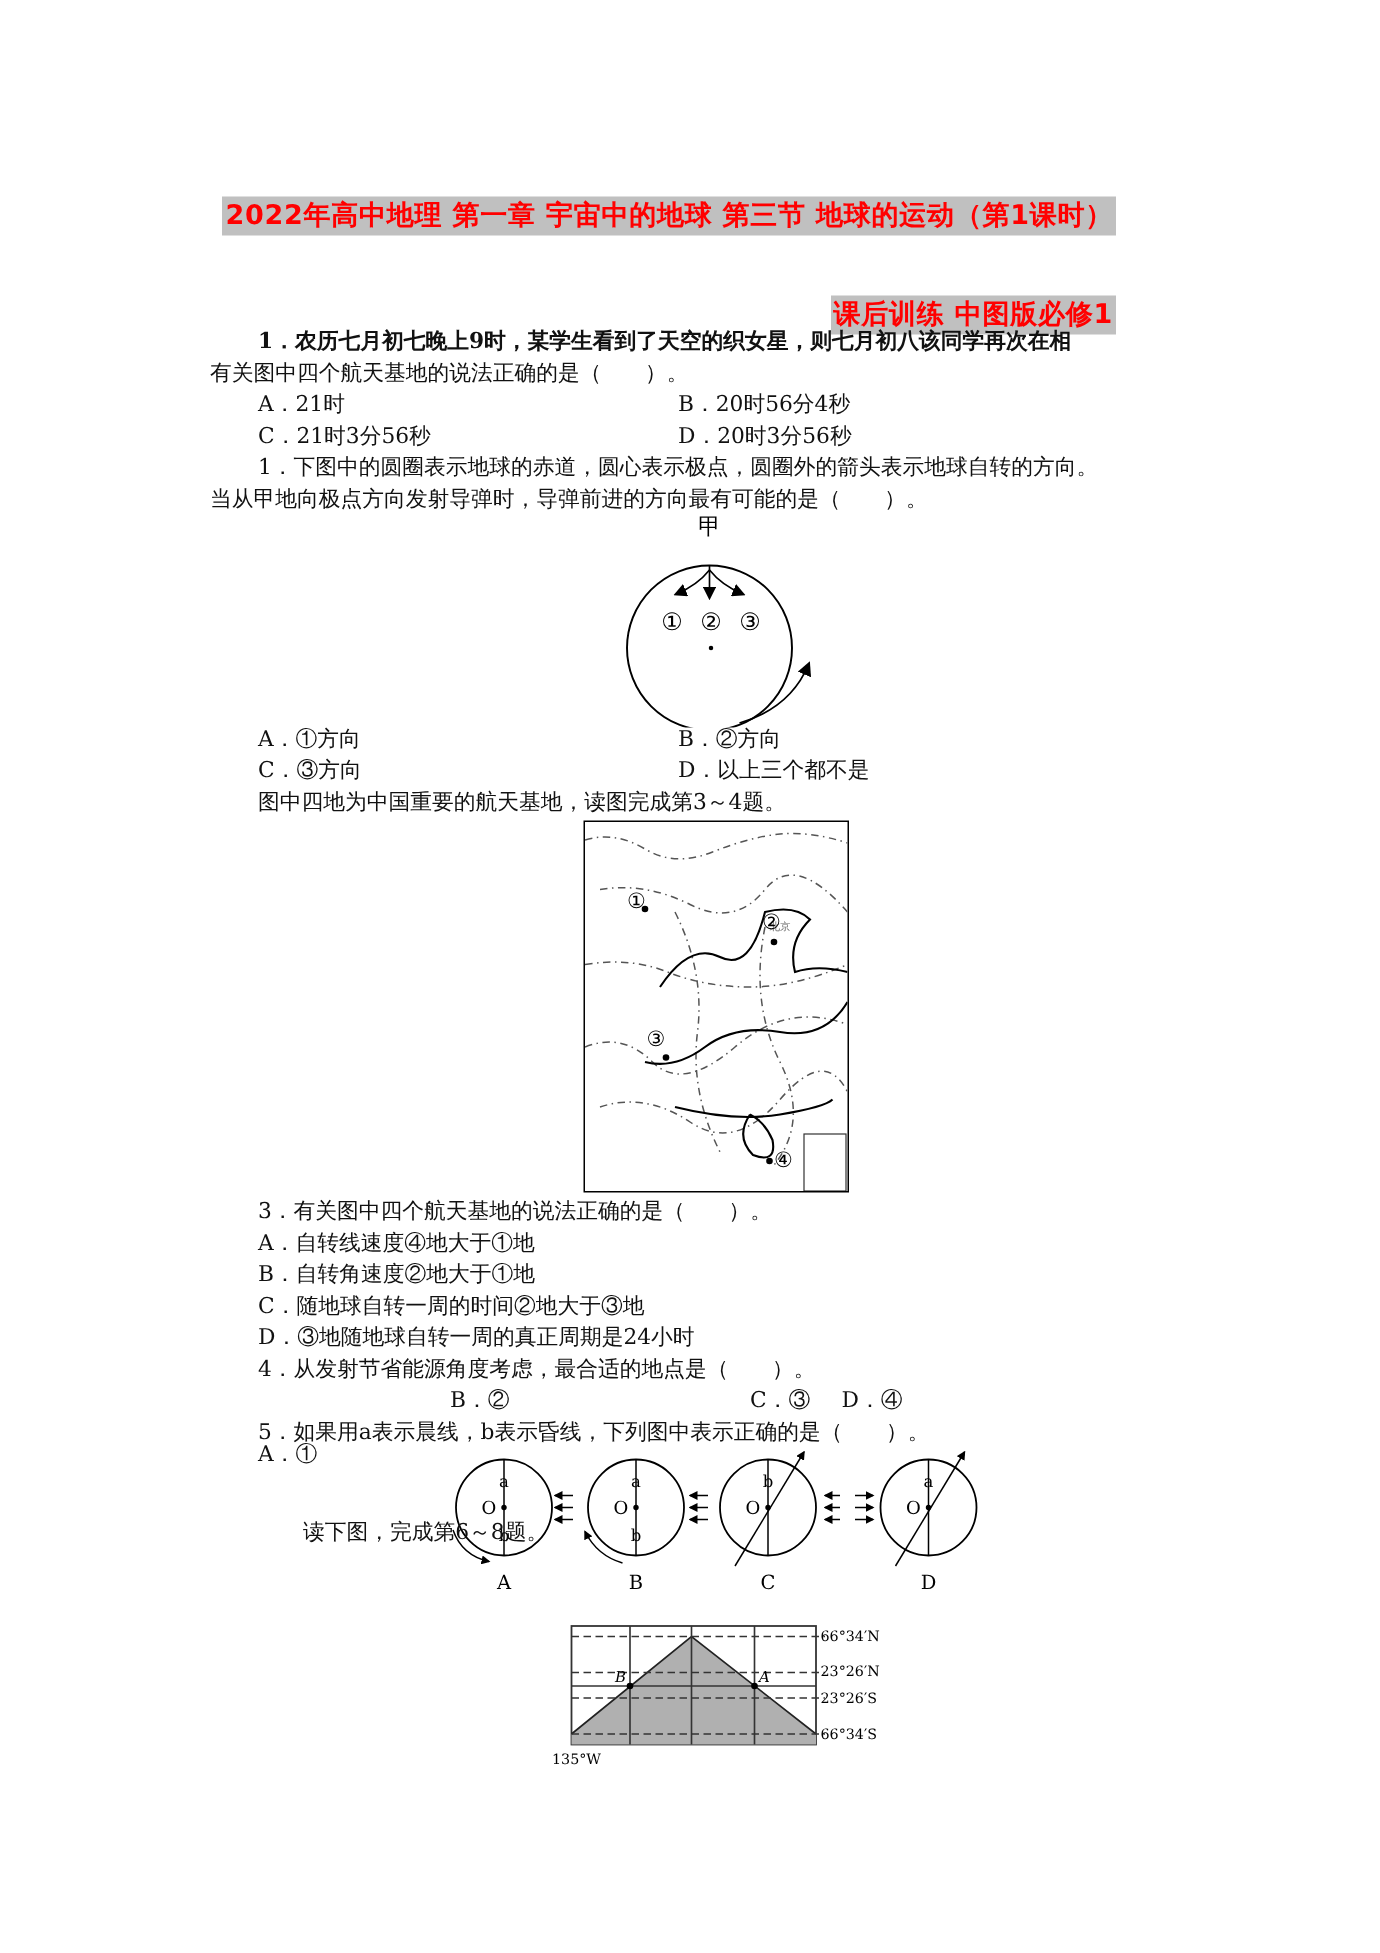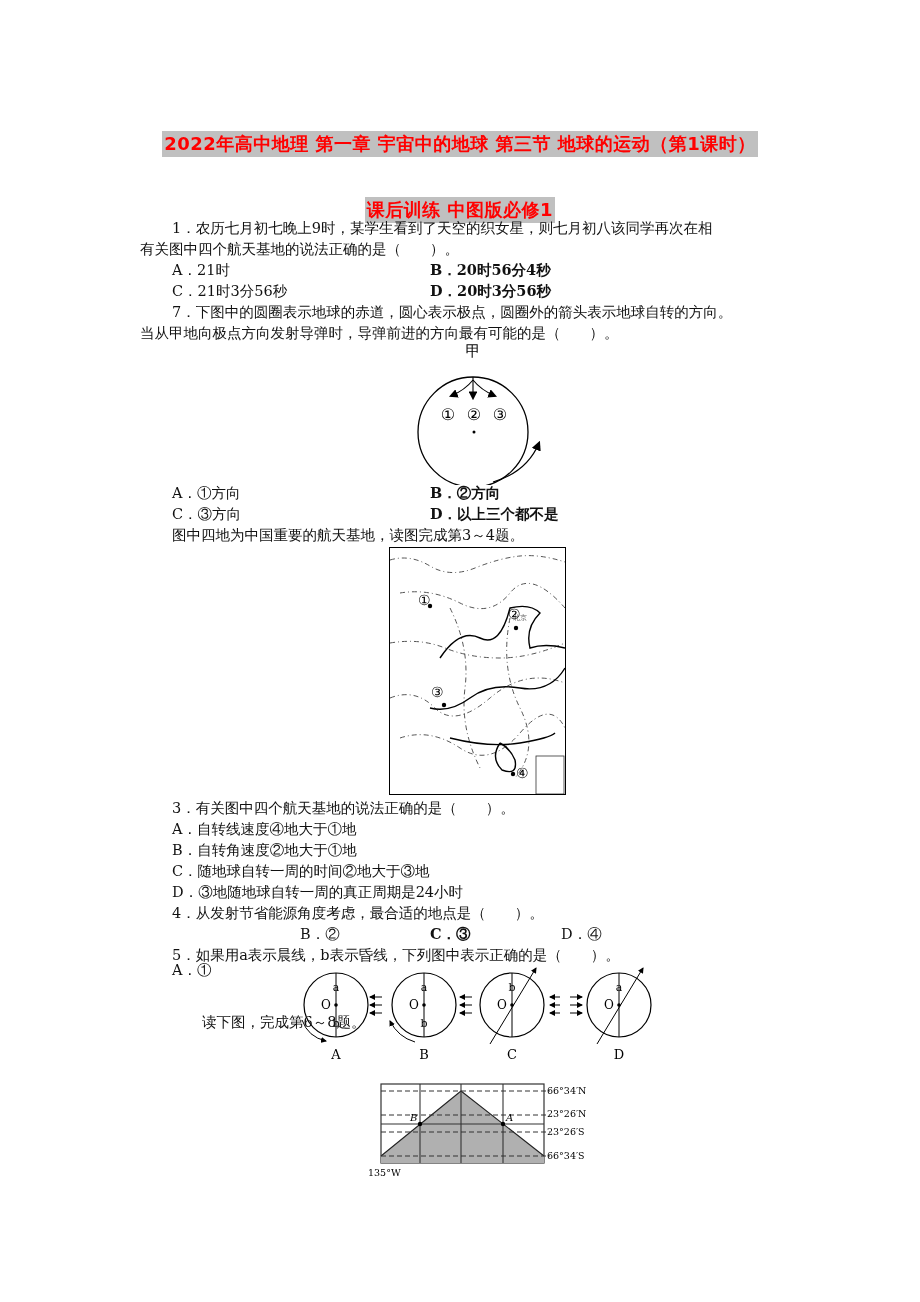--- a/index.html
+++ b/index.html
@@ -1,46 +1,46 @@
 <!DOCTYPE html>
 <html><head>
 <meta charset="utf-8">
 <style>
   html, body { margin:0; padding:0; background:#ffffff; }
   body { width:920px; height:1302px; position:relative; overflow:hidden;
          font-family:"DejaVu Serif","Liberation Serif",serif; color:#111; }
-  .title-line { position:absolute; left:0; width:920px; text-align:center; }
+  .title-line { position:absolute; left:0; width:744px; text-align:right; }
   .title-text { display:inline-block; background:#c0c0c0; color:#ff0000;
                 font-family:"DejaVu Sans","Liberation Sans",sans-serif; font-weight:bold;
                 font-size:18px; line-height:26px; padding:0 2px; letter-spacing:0.5px; }
   .line { position:absolute; font-size:14.5px; line-height:20px; white-space:nowrap; }
   .indent { left:172px; }
   .flush { left:140px; }
-  .col2 { left:430px;font-weight:bold; }
+  .col2 { left:452px; }
   .fig { position:absolute; }
   svg text { font-family:"DejaVu Serif","Liberation Serif",serif; }
 </style>
 </head>
 <body>
 
 <div class="title-line" style="top:131px;">
   <span class="title-text">2022年高中地理 第一章 宇宙中的地球 第三节 地球的运动（第1课时）</span>
 </div>
 <div class="title-line" style="top:175px;margin-top:22px;">
   <span class="title-text">课后训练 中图版必修1</span>
 </div>
 
-<div class="line indent" style="top:218px;">1．农历七月初七晚上9时，某学生看到了天空的织女星，则七月初八该同学再次在相</div>
+<div class="line indent" style="top:218px;font-weight:bold;">1．农历七月初七晚上9时，某学生看到了天空的织女星，则七月初八该同学再次在相</div>
 <div class="line flush" style="top:239px;">有关图中四个航天基地的说法正确的是（　　）。</div>
 <div class="line indent" style="top:260px;">A．21时</div>
 <div class="line col2" style="top:260px;">B．20时56分4秒</div>
 <div class="line indent" style="top:281px;">C．21时3分56秒</div>
 <div class="line col2" style="top:281px;">D．20时3分56秒</div>
 
-<div class="line indent" style="top:302px;">7．下图中的圆圈表示地球的赤道，圆心表示极点，圆圈外的箭头表示地球自转的方向。</div>
+<div class="line indent" style="top:302px;">1．下图中的圆圈表示地球的赤道，圆心表示极点，圆圈外的箭头表示地球自转的方向。</div>
 <div class="line flush" style="top:323px;">当从甲地向极点方向发射导弹时，导弹前进的方向最有可能的是（　　）。</div>
 
 <div class="fig" style="left:405px; top:340px; width:140px; height:145px;">
   <svg width="140" height="145" viewBox="0 0 140 145">
     <defs>
       <marker id="ah" markerWidth="8" markerHeight="8" refX="6" refY="4" orient="auto">
         <path d="M0,0 L8,4 L0,8 z" fill="#000"></path>
       </marker>
     </defs>
     <text x="68" y="16" font-size="15" text-anchor="middle">甲</text>
@@ -94,21 +94,21 @@
 
 <div class="line indent" style="top:798px;">3．有关图中四个航天基地的说法正确的是（　　）。</div>
 <div class="line indent" style="top:819px;">A．自转线速度④地大于①地</div>
 <div class="line indent" style="top:840px;">B．自转角速度②地大于①地</div>
 <div class="line indent" style="top:861px;">C．随地球自转一周的时间②地大于③地</div>
 <div class="line indent" style="top:882px;">D．③地随地球自转一周的真正周期是24小时</div>
 
 <div class="line indent" style="top:903px;">4．从发射节省能源角度考虑，最合适的地点是（　　）。</div>
 <div class="line indent" style="top:924px;margin-top:36px;">A．①</div>
 <div class="line" style="left:300px; top:924px;">B．②</div>
-<div class="line col2" style="top:924px;">C．③</div>
+<div class="line col2" style="top:924px;margin-left:48px;">C．③</div>
 <div class="line" style="left:561px; top:924px;">D．④</div>
 
 <div class="line indent" style="top:945px;text-align:center;">5．如果用a表示晨线，b表示昏线，下列图中表示正确的是（　　）。</div>
 
 <div class="fig" style="left:290px; top:965px; width:380px; height:100px;">
   <svg width="380" height="100" viewBox="0 0 380 100">
     <defs>
       <marker id="ah2" markerWidth="6" markerHeight="6" refX="5" refY="3" orient="auto">
         <path d="M0,0 L6,3 L0,6 z" fill="#000"></path>
       </marker>

